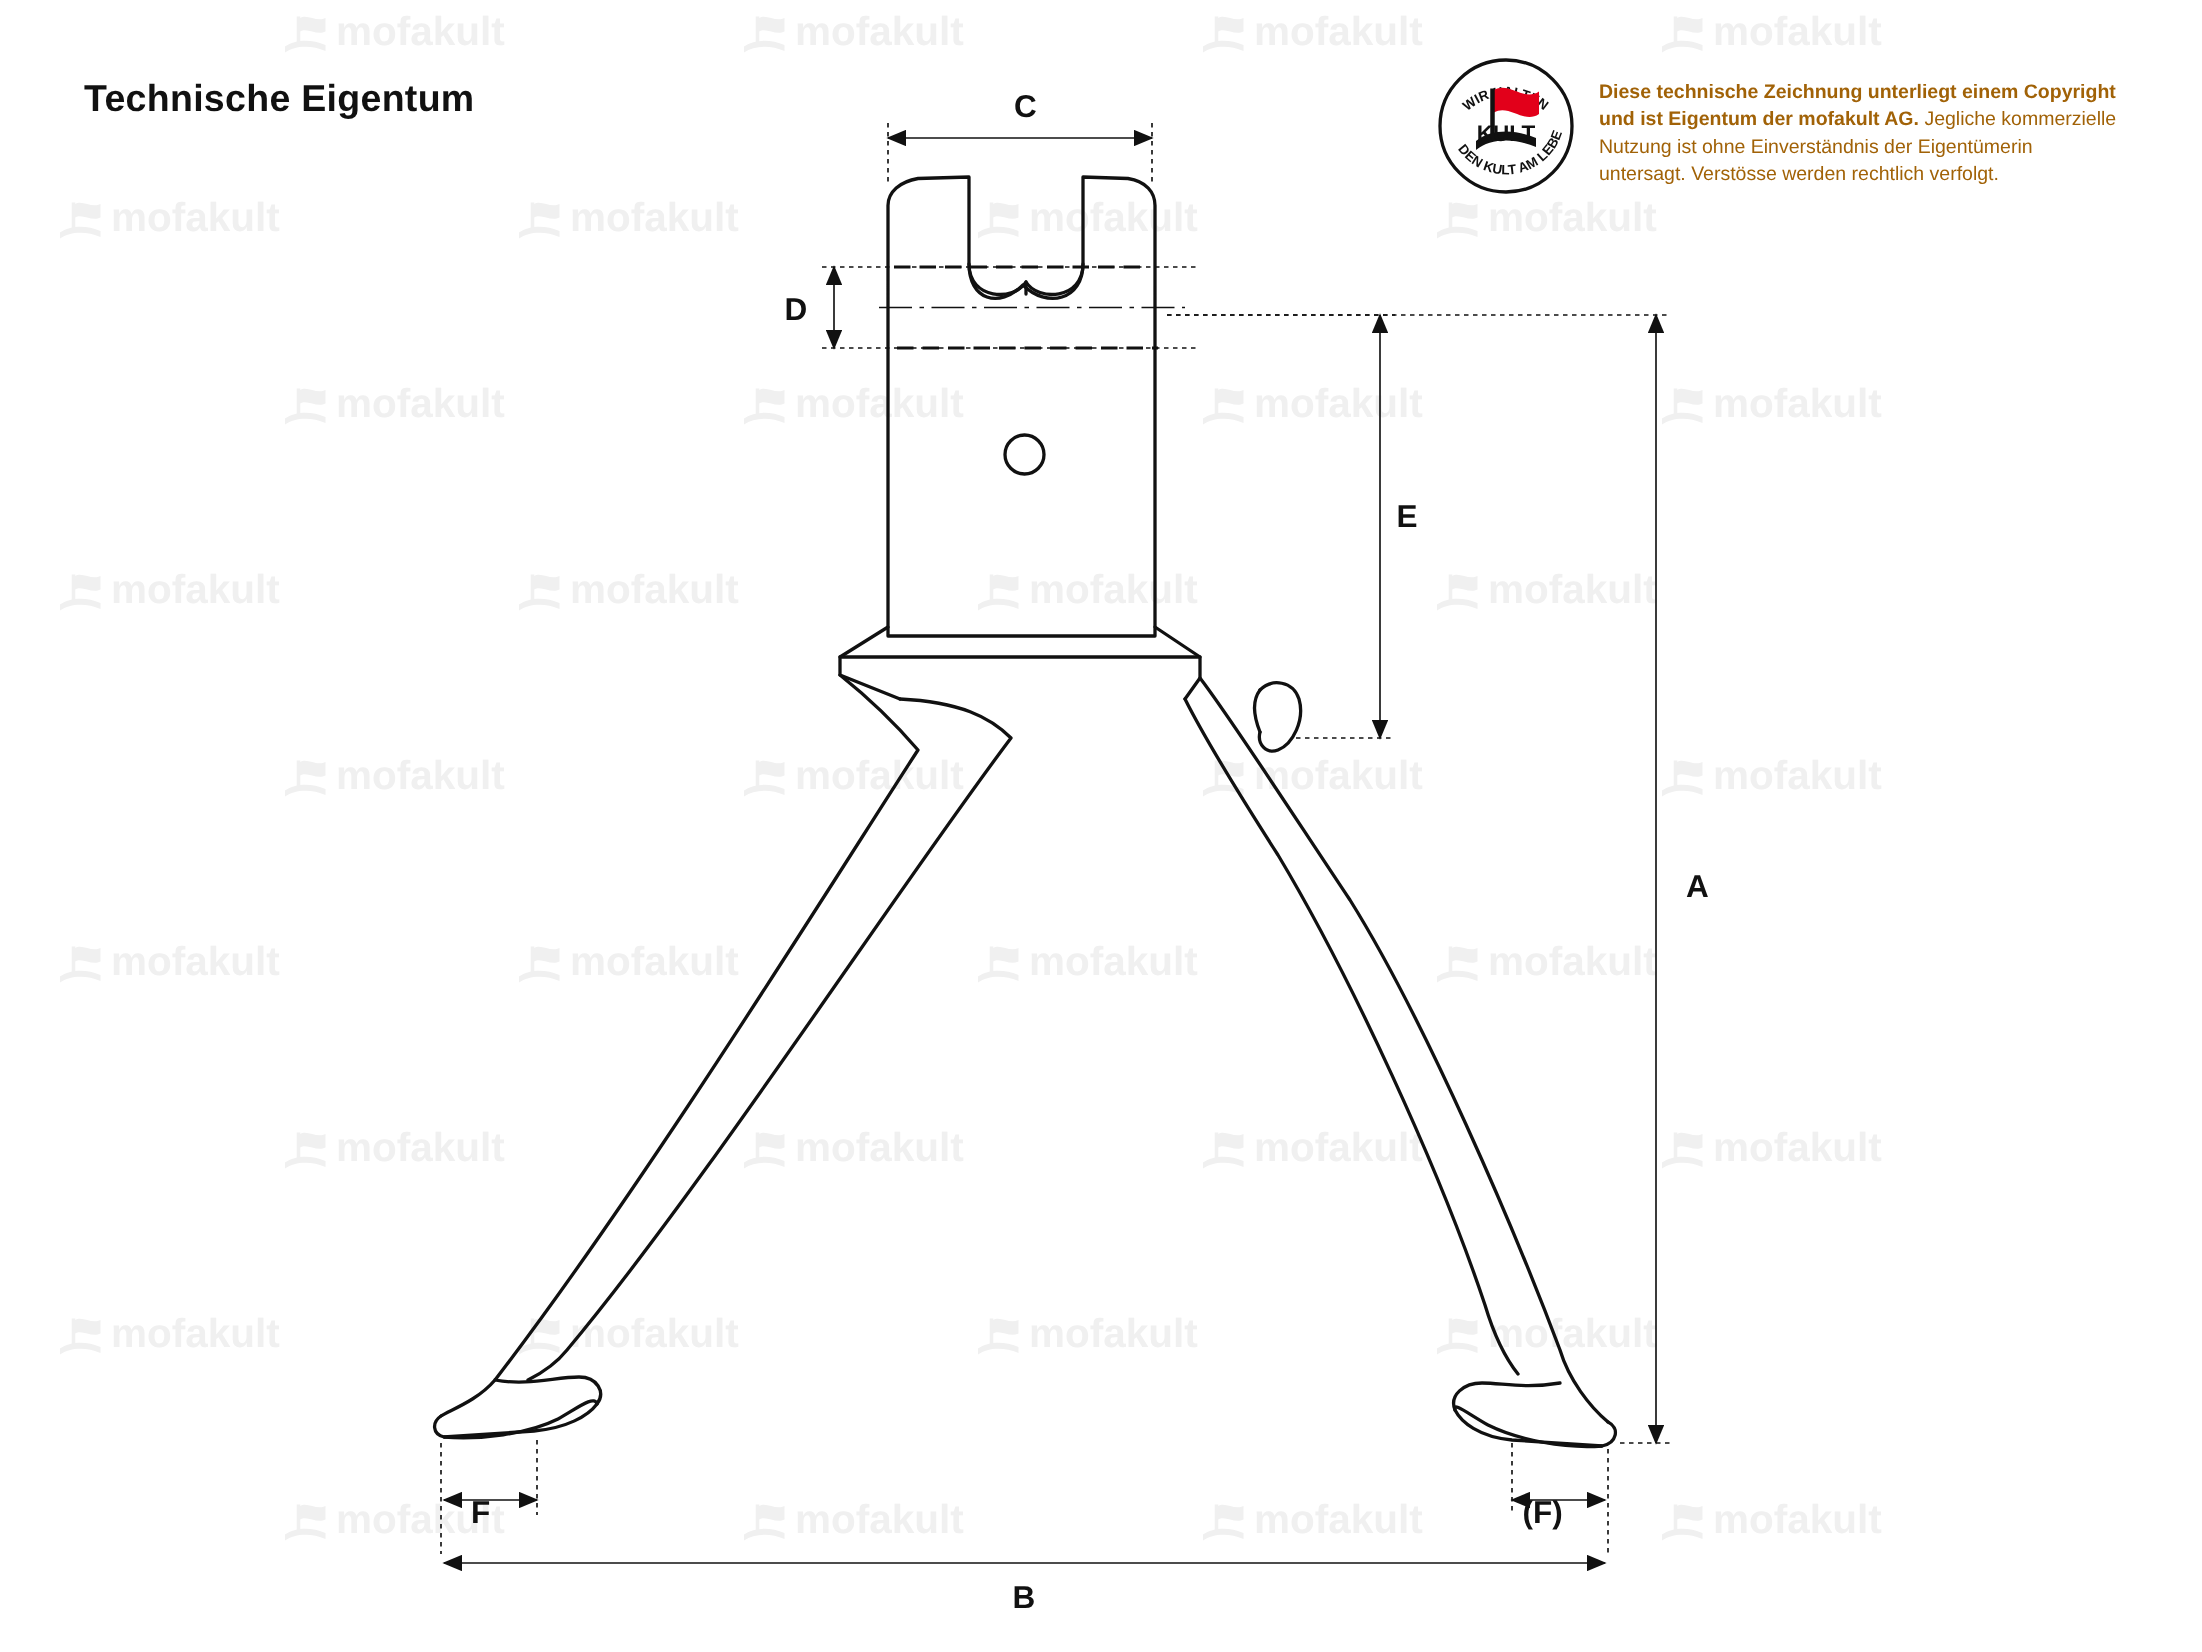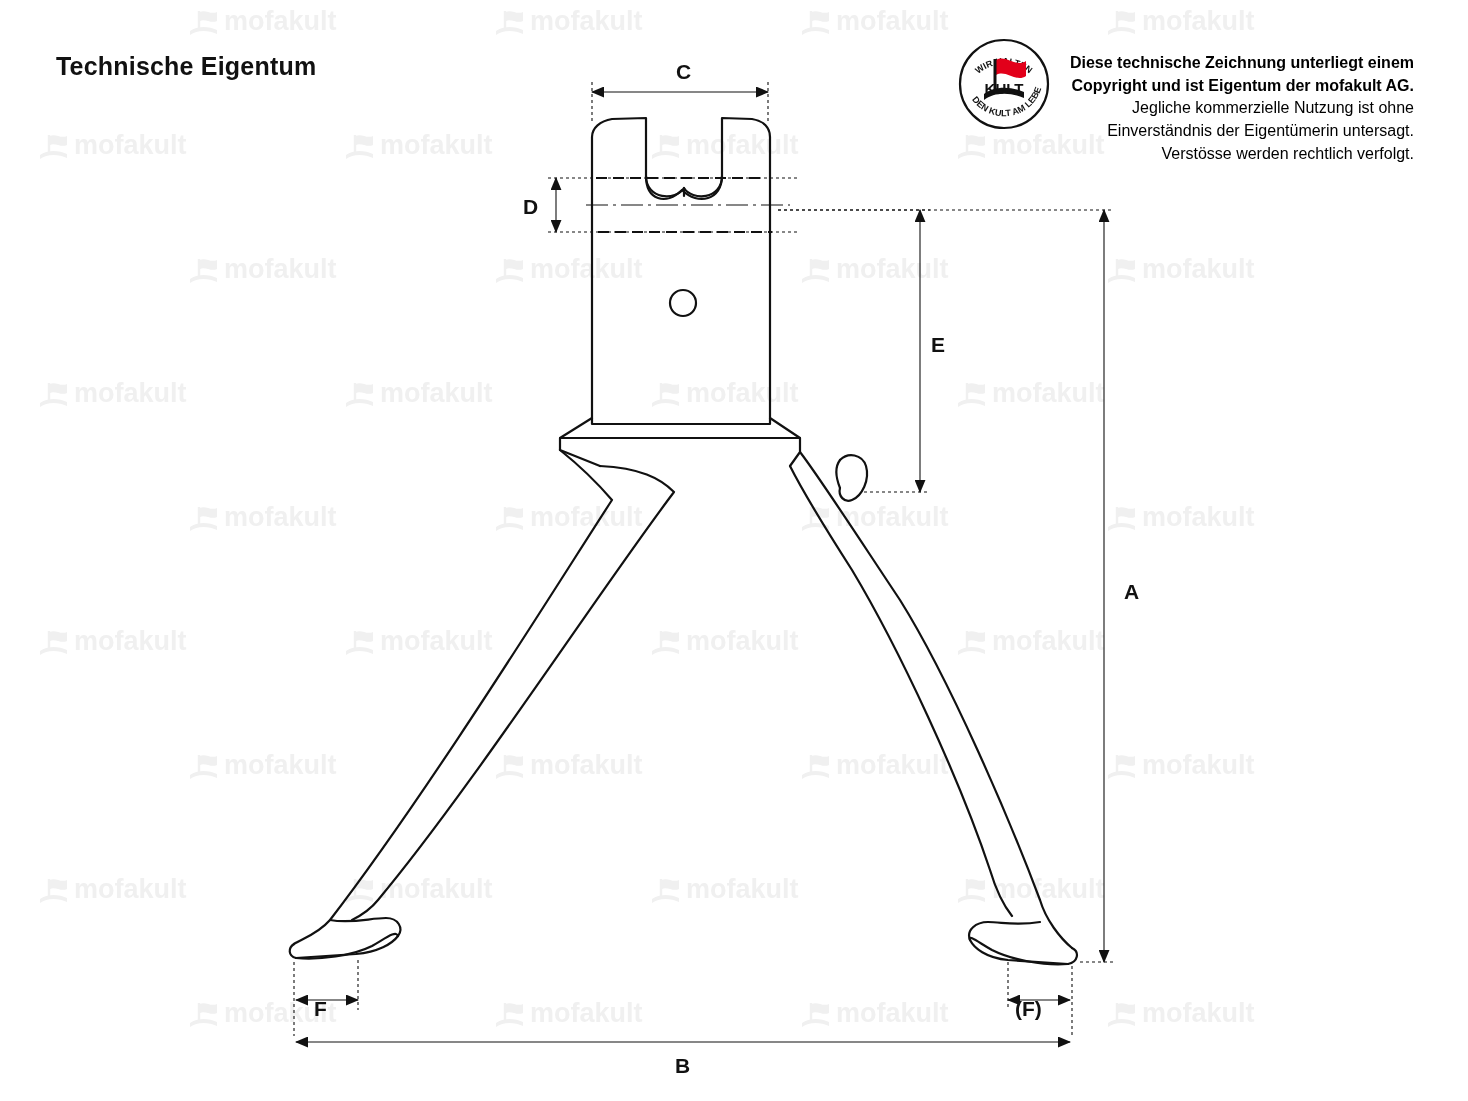--- a/index.html
+++ b/index.html
@@ -49,26 +49,25 @@
     font-weight: 700;
     color: #111111;
     letter-spacing: 0.2px;
     z-index: 5;
   }
   .copy-block {
     position: absolute;
     left: 1066px;
     top: 52px;
     width: 348px;
-    font-size: 16px;
+    font-size: 13px;
     line-height: 1.42;
-    color: #000000;
+    color: #a16207;
     font-weight: 700;
     z-index: 5;
-    text-align: right;
   }
   .copy-block .normal { font-weight: 400; }
   .logo {
     position: absolute;
     left: 954px;
     top: 34px;
     width: 100px;
     height: 100px;
     z-index: 5;
   }

